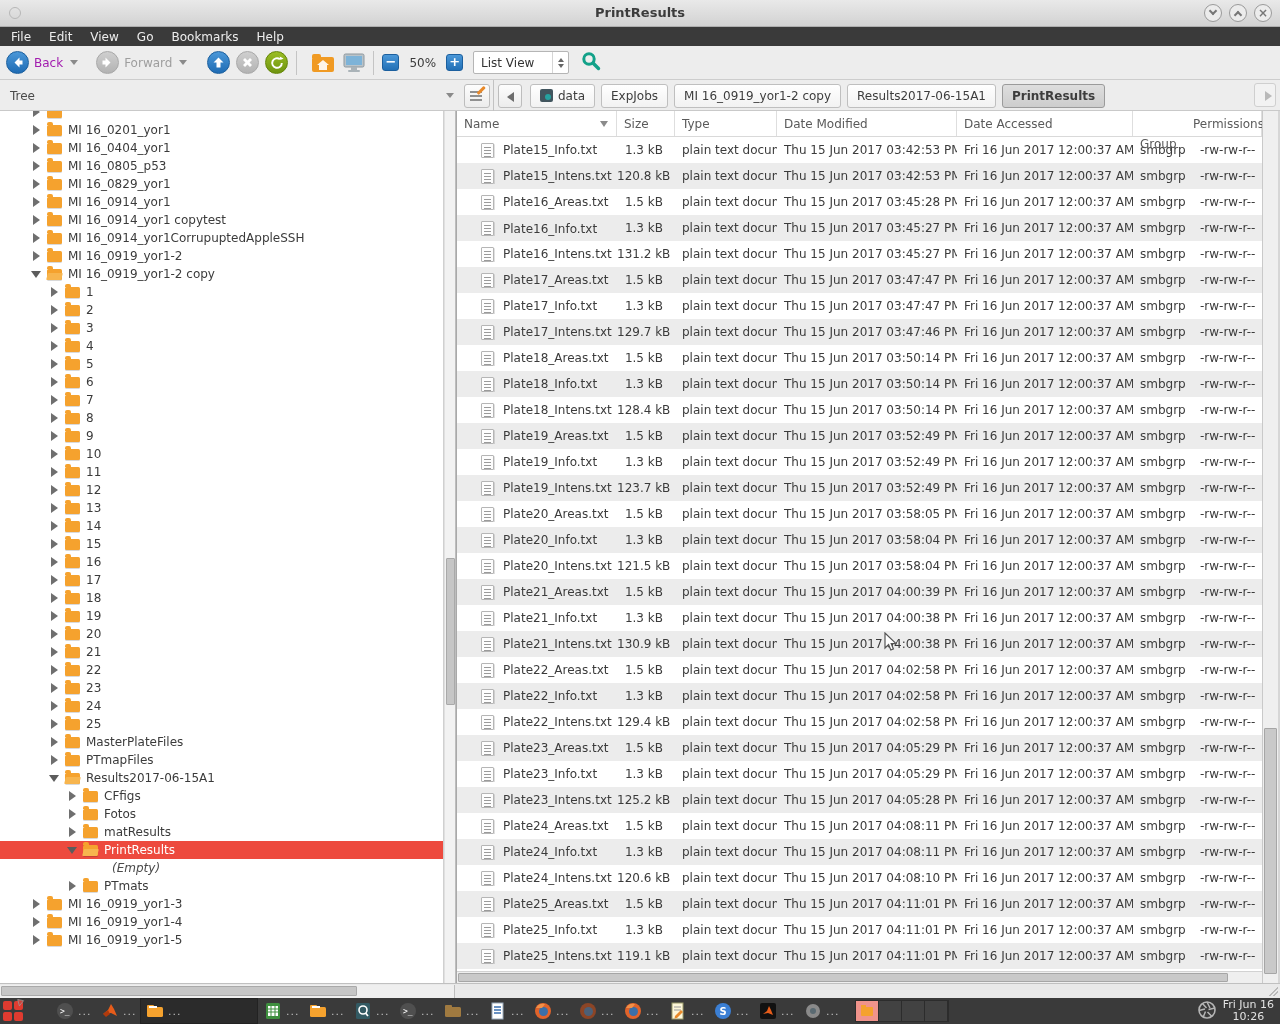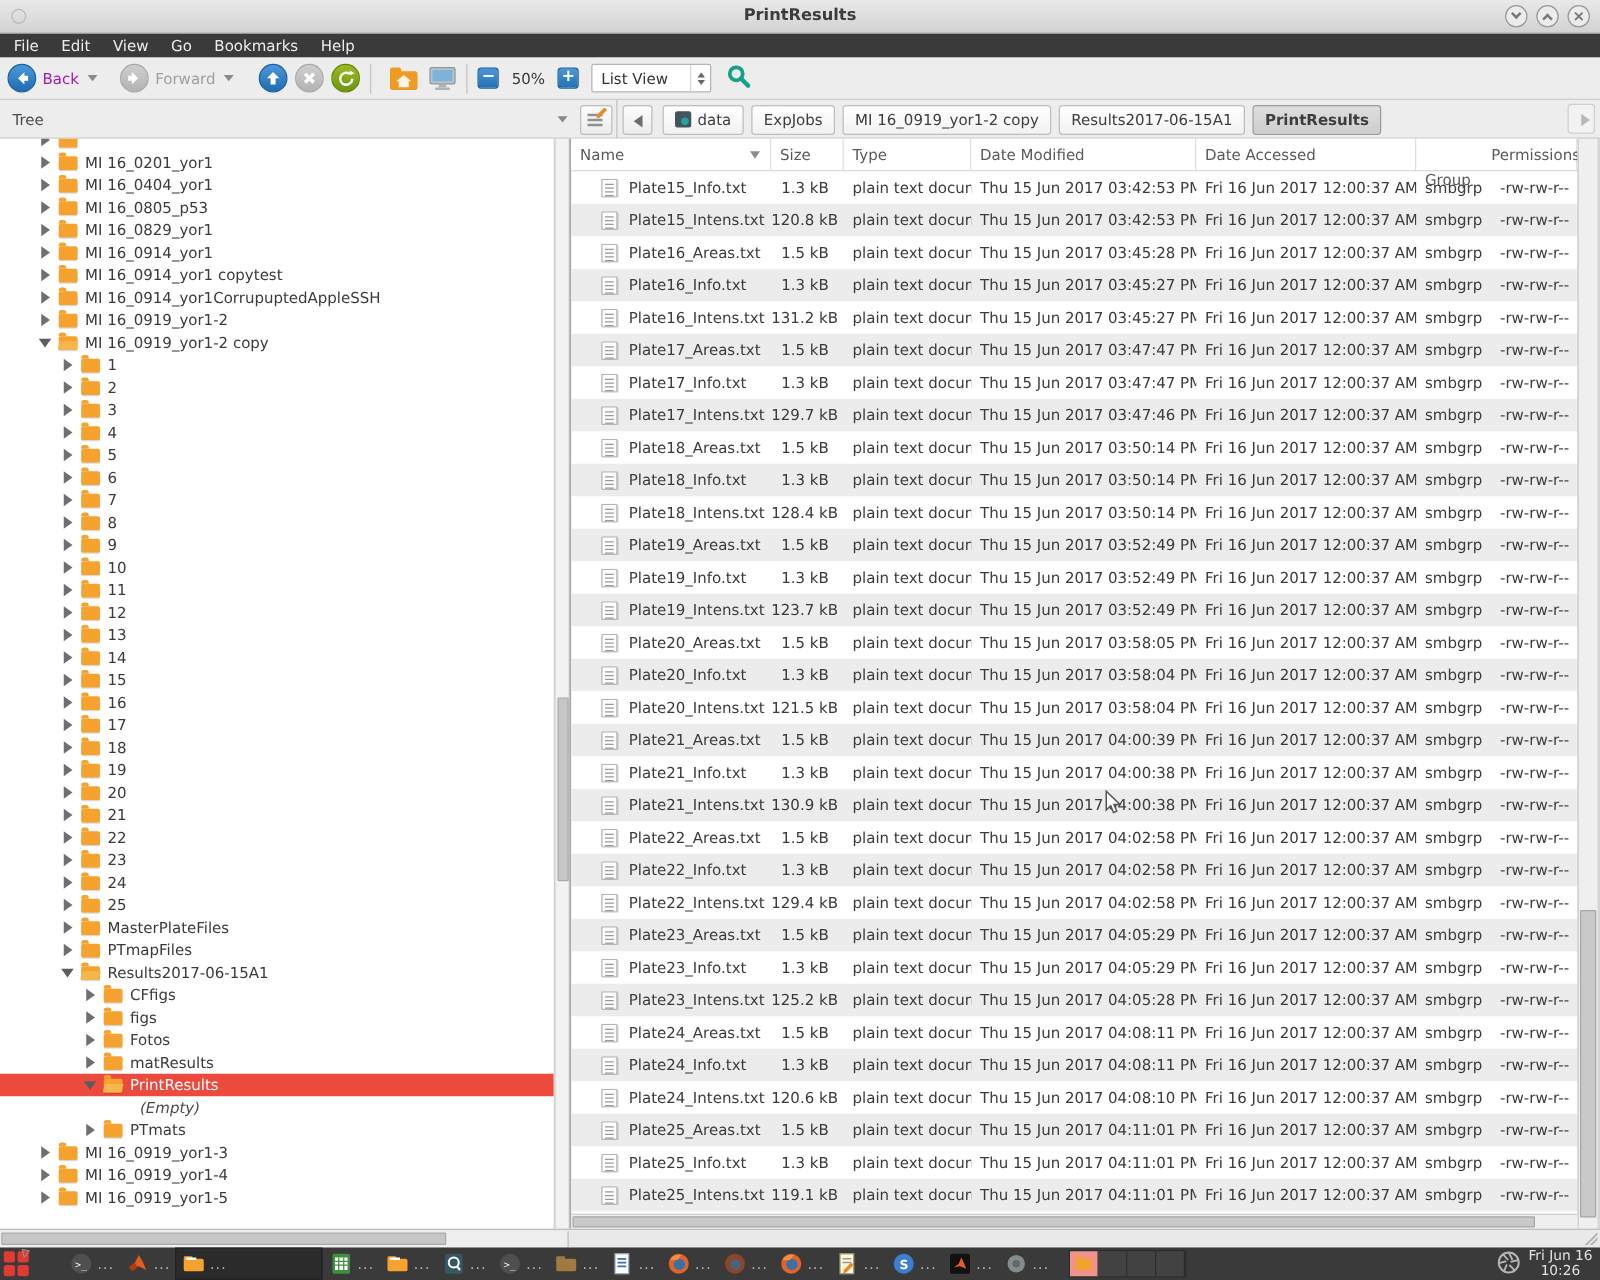--- a/index.html
+++ b/index.html
@@ -521,25 +521,20 @@
           <span class="tree-label">Results2017-06-15A1</span>
         </div>
         <div class="tree-row" style="padding-left: 67px;">
           <span class="arr right"></span>
           <span class="fico"></span>
           <span class="tree-label">CFfigs</span>
         </div>
         <div class="tree-row" style="padding-left: 67px;">
           <span class="arr right"></span>
           <span class="fico"></span>
-          <span class="tree-label">figs</span>
-        </div>
-        <div class="tree-row" style="padding-left: 67px;">
-          <span class="arr right"></span>
-          <span class="fico"></span>
           <span class="tree-label">Fotos</span>
         </div>
         <div class="tree-row" style="padding-left: 67px;">
           <span class="arr right"></span>
           <span class="fico"></span>
           <span class="tree-label">matResults</span>
         </div>
         <div class="tree-row sel" style="padding-left: 67px;">
           <span class="arr down"></span>
           <span class="fico open"></span>
@@ -631,21 +626,21 @@
             <span>Plate16_Areas.txt</span>
           </div>
           <div class="cell c1" style="width: 58px;"><span>1.5 kB</span></div>
           <div class="cell c2" style="width: 102px;"><span>plain text document</span></div>
           <div class="cell c3" style="width: 180px;"><span>Thu 15 Jun 2017 03:45:28 PM CDT</span></div>
           <div class="cell c4" style="width: 176px;"><span>Fri 16 Jun 2017 12:00:37 AM CDT</span></div>
           <div class="cell c5" style="width: 53px;"><span>smbgrp</span></div>
           <div class="cell c6" style="width: 76px;"><span>-rw-rw-r--</span></div>
         </div>
         <div class="lrow">
-          <div class="cell c0" style="width: 160px;">
+          <div class="cell c0" style="width: 160px; align-items: flex-end;">
             <span class="docico"></span>
             <span>Plate16_Info.txt</span>
           </div>
           <div class="cell c1" style="width: 58px;"><span>1.3 kB</span></div>
           <div class="cell c2" style="width: 102px;"><span>plain text document</span></div>
           <div class="cell c3" style="width: 180px;"><span>Thu 15 Jun 2017 03:45:27 PM CDT</span></div>
           <div class="cell c4" style="width: 176px;"><span>Fri 16 Jun 2017 12:00:37 AM CDT</span></div>
           <div class="cell c5" style="width: 53px;"><span>smbgrp</span></div>
           <div class="cell c6" style="width: 76px;"><span>-rw-rw-r--</span></div>
         </div>

